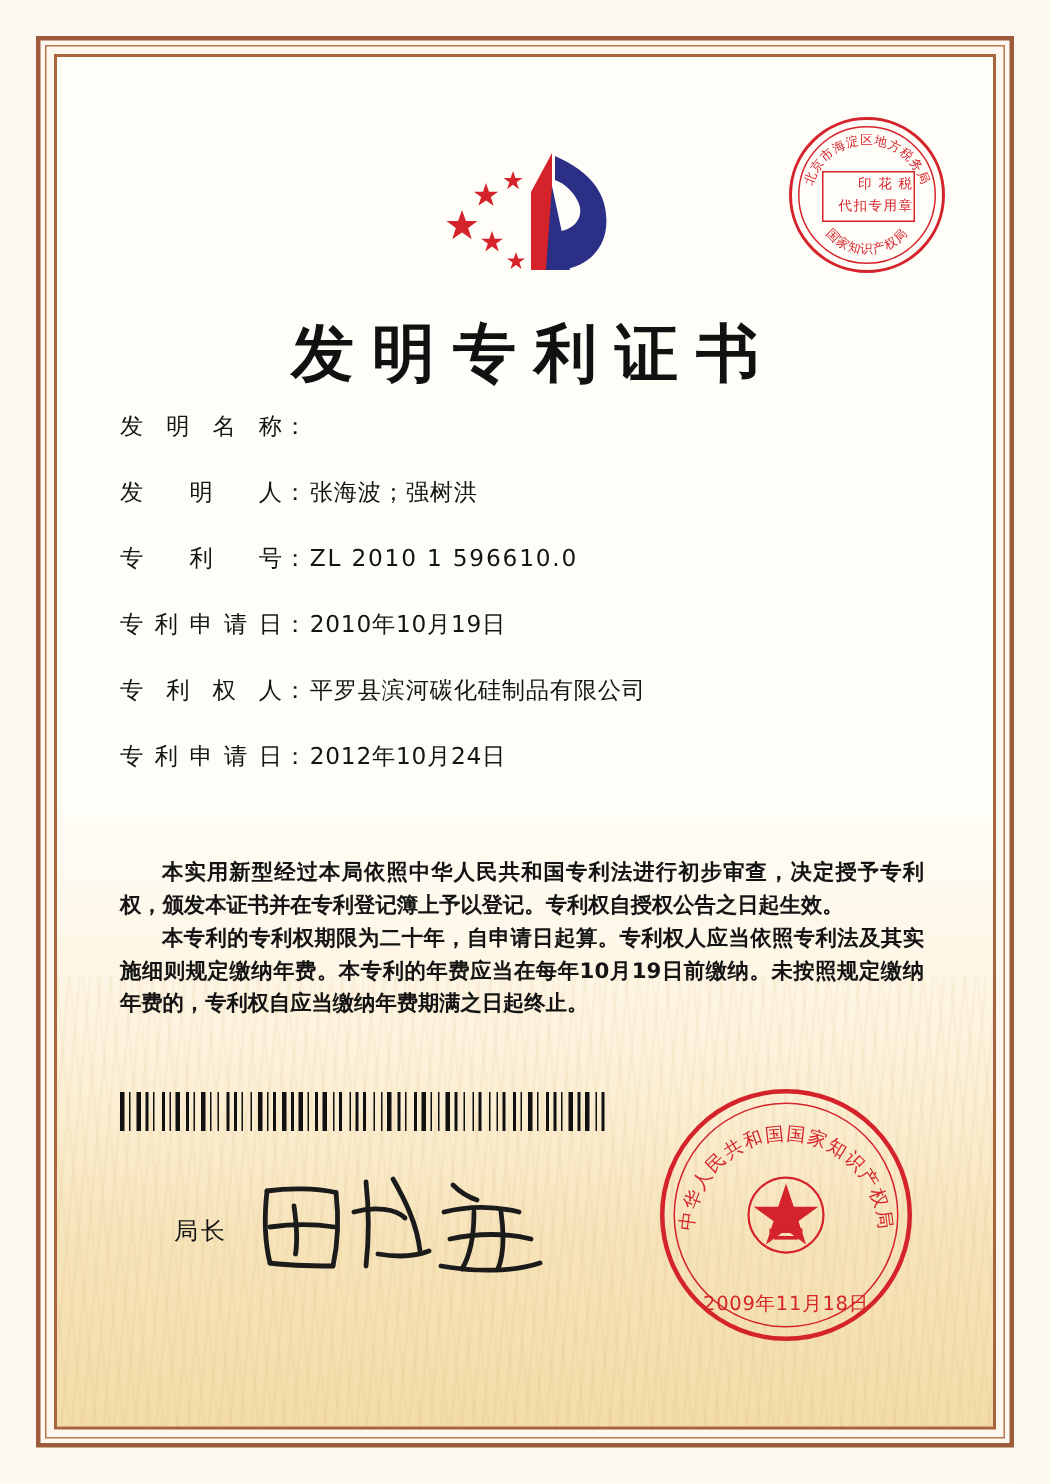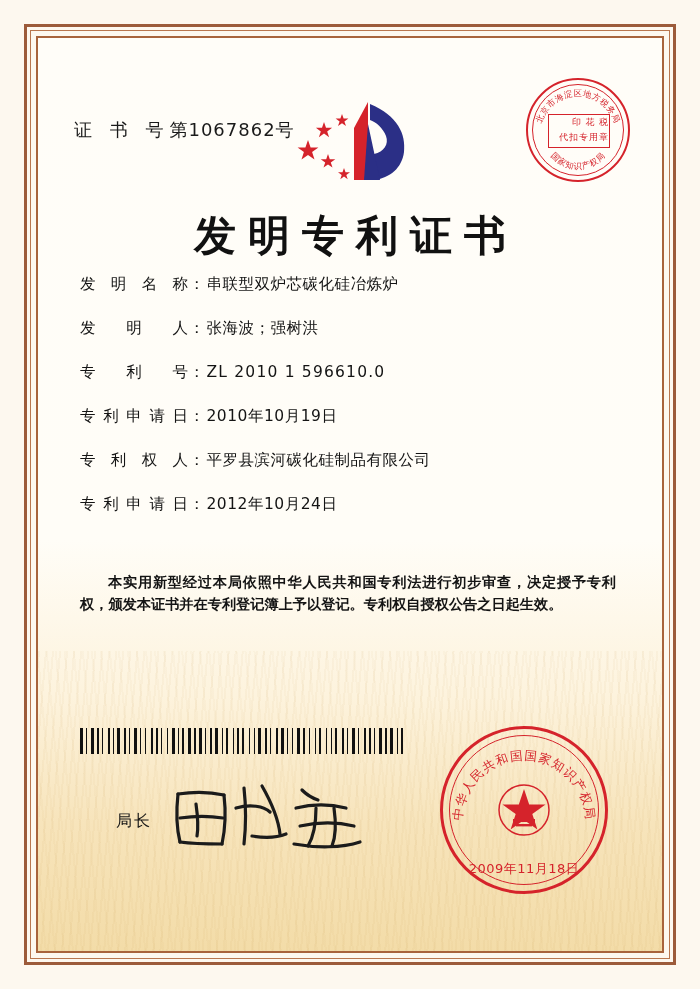--- a/index.html
+++ b/index.html
@@ -303,31 +303,27 @@
         </defs>
         <text><textPath href="#arcTop" startOffset="50%" text-anchor="middle">北京市海淀区地方税务局</textPath></text>
         <text><textPath href="#arcBot" startOffset="50%" text-anchor="middle">国家知识产权局</textPath></text>
       </svg>
       <div class="box">
         <span>印 花 税</span>
         <span>代扣专用章</span>
       </div>
     </div>
 
-    <div class="cert-no">
-      <span class="lbl">证 书 号</span><span>第1067862号</span>
-    </div>
 
     <div class="doc-title">发明专利证书</div>
 
     <div class="fields">
       <div class="field-row">
         <span class="field-label">发明名称</span>
         <span class="field-sep">：</span>
-        <span class="field-value">串联型双炉芯碳化硅冶炼炉</span>
       </div>
       <div class="field-row">
         <span class="field-label">发明人</span>
         <span class="field-sep">：</span>
         <span class="field-value">张海波；强树洪</span>
       </div>
       <div class="field-row">
         <span class="field-label">专利号</span>
         <span class="field-sep">：</span>
         <span class="field-value mono">ZL 2010 1 596610.0</span>
@@ -344,20 +340,21 @@
       </div>
       <div class="field-row">
         <span class="field-label">专利申请日</span>
         <span class="field-sep">：</span>
         <span class="field-value">2012年10月24日</span>
       </div>
     </div>
 
     <div class="body-text">
       <p>本实用新型经过本局依照中华人民共和国专利法进行初步审查，决定授予专利权，颁发本证书并在专利登记簿上予以登记。专利权自授权公告之日起生效。</p>
+      <p>本专利的专利权期限为二十年，自申请日起算。专利权人应当依照专利法及其实施细则规定缴纳年费。本专利的年费应当在每年10月19日前缴纳。未按照规定缴纳年费的，专利权自应当缴纳年费期满之日起终止。</p>
     </div>
 
     <div class="barcode">
         <i style="width: 3px;"></i>
         <i style="width: 1px; background: transparent;"></i>
         <i style="width: 1px;"></i>
         <i style="width: 2px; background: transparent;"></i>
         <i style="width: 3px;"></i>
         <i style="width: 1px; background: transparent;"></i>
         <i style="width: 2px;"></i>

